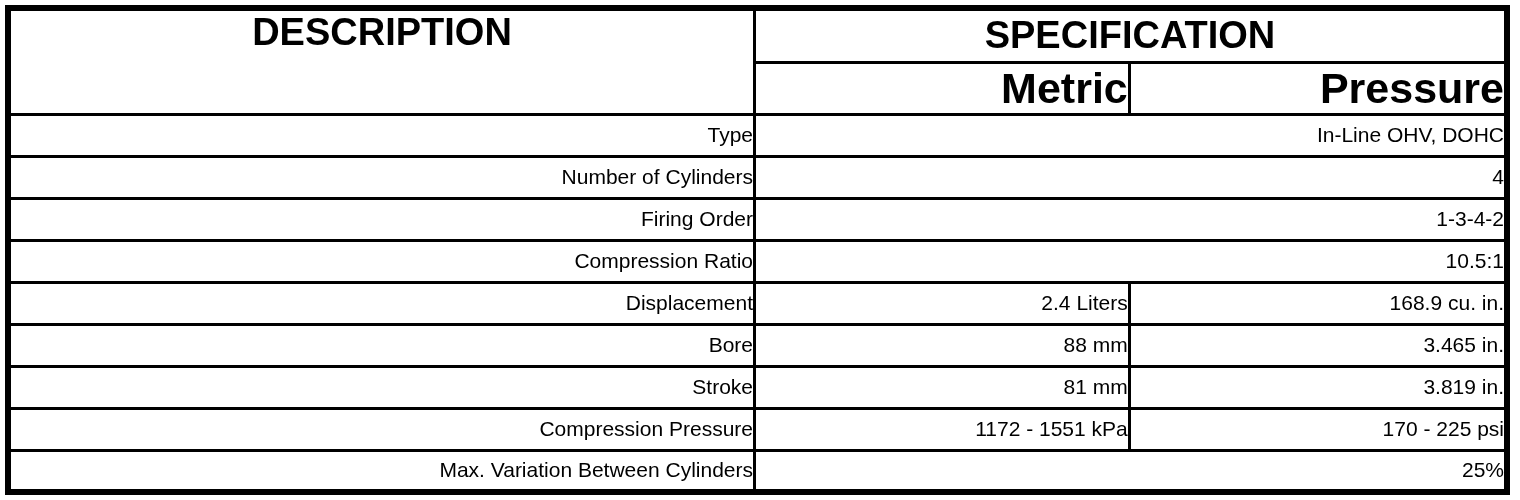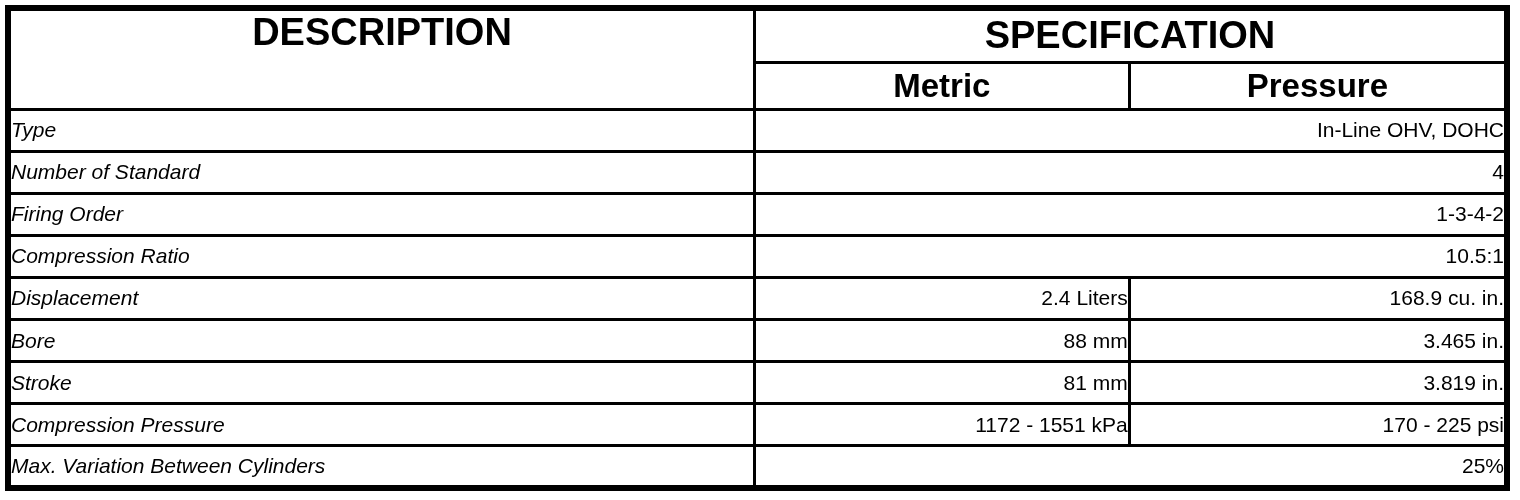--- a/index.html
+++ b/index.html
@@ -45,32 +45,31 @@
     font-weight: bold;
     text-align: center;
     vertical-align: middle;
     letter-spacing: 0px;
   }
   th.h-desc {
     vertical-align: top;
     padding-top: 8px;
   }
   th.h-sub {
-    font-size: 33px;
+    font-size: 43px;
     font-weight: bold;
-    text-align: center;
+    text-align: right;
     vertical-align: middle;
   }
   td.c-label {
     font-size: 21px;
     font-weight: normal;
-    text-align: left;
+    text-align: right;
     vertical-align: middle;
     padding-left: 6px;
-    font-style: italic;
   }
   td.c-value {
     font-size: 21px;
     font-weight: normal;
     text-align: right;
     vertical-align: middle;
   }
 </style>
 </head>
 <body>
@@ -91,21 +90,21 @@
         <th class="h-sub">Metric</th>
         <th class="h-sub">Pressure</th>
       </tr>
     </thead>
     <tbody>
       <tr class="r-body">
         <td class="c-label">Type</td>
         <td class="c-value" colspan="2">In-Line OHV, DOHC</td>
       </tr>
       <tr class="r-body">
-        <td class="c-label">Number of Standard</td>
+        <td class="c-label">Number of Cylinders</td>
         <td class="c-value" colspan="2">4</td>
       </tr>
       <tr class="r-body">
         <td class="c-label">Firing Order</td>
         <td class="c-value" colspan="2">1-3-4-2</td>
       </tr>
       <tr class="r-body">
         <td class="c-label">Compression Ratio</td>
         <td class="c-value" colspan="2">10.5:1</td>
       </tr>

